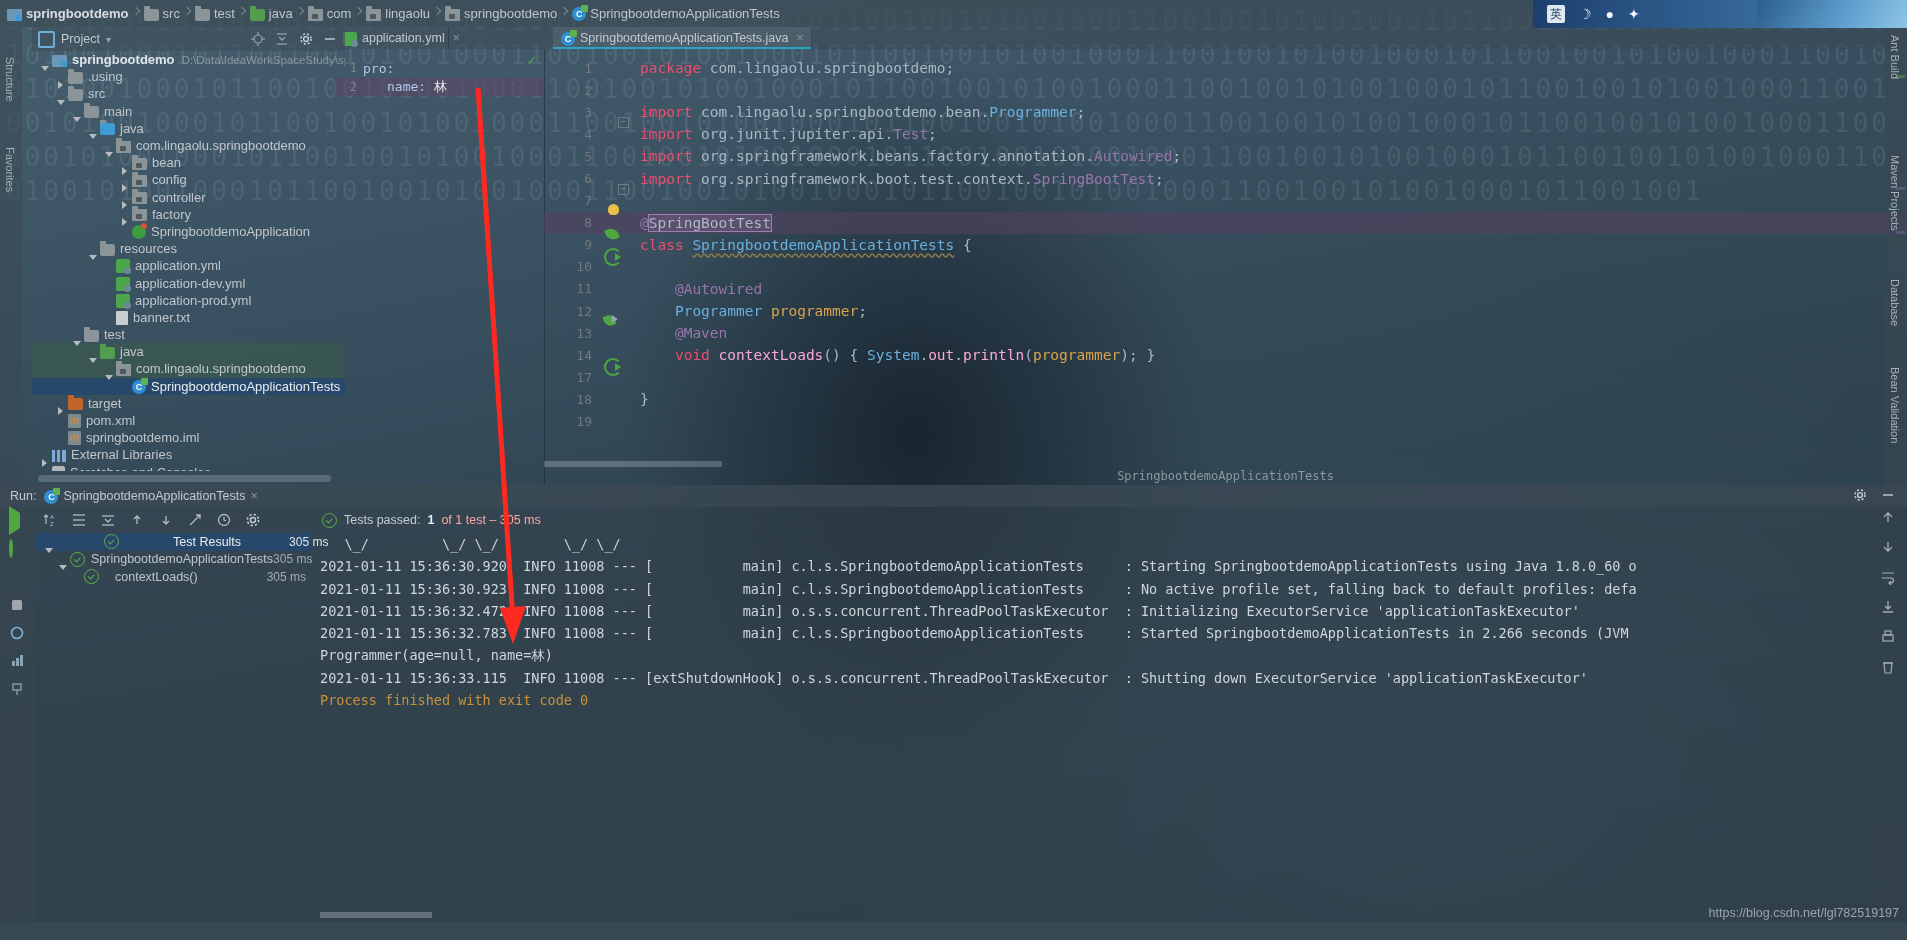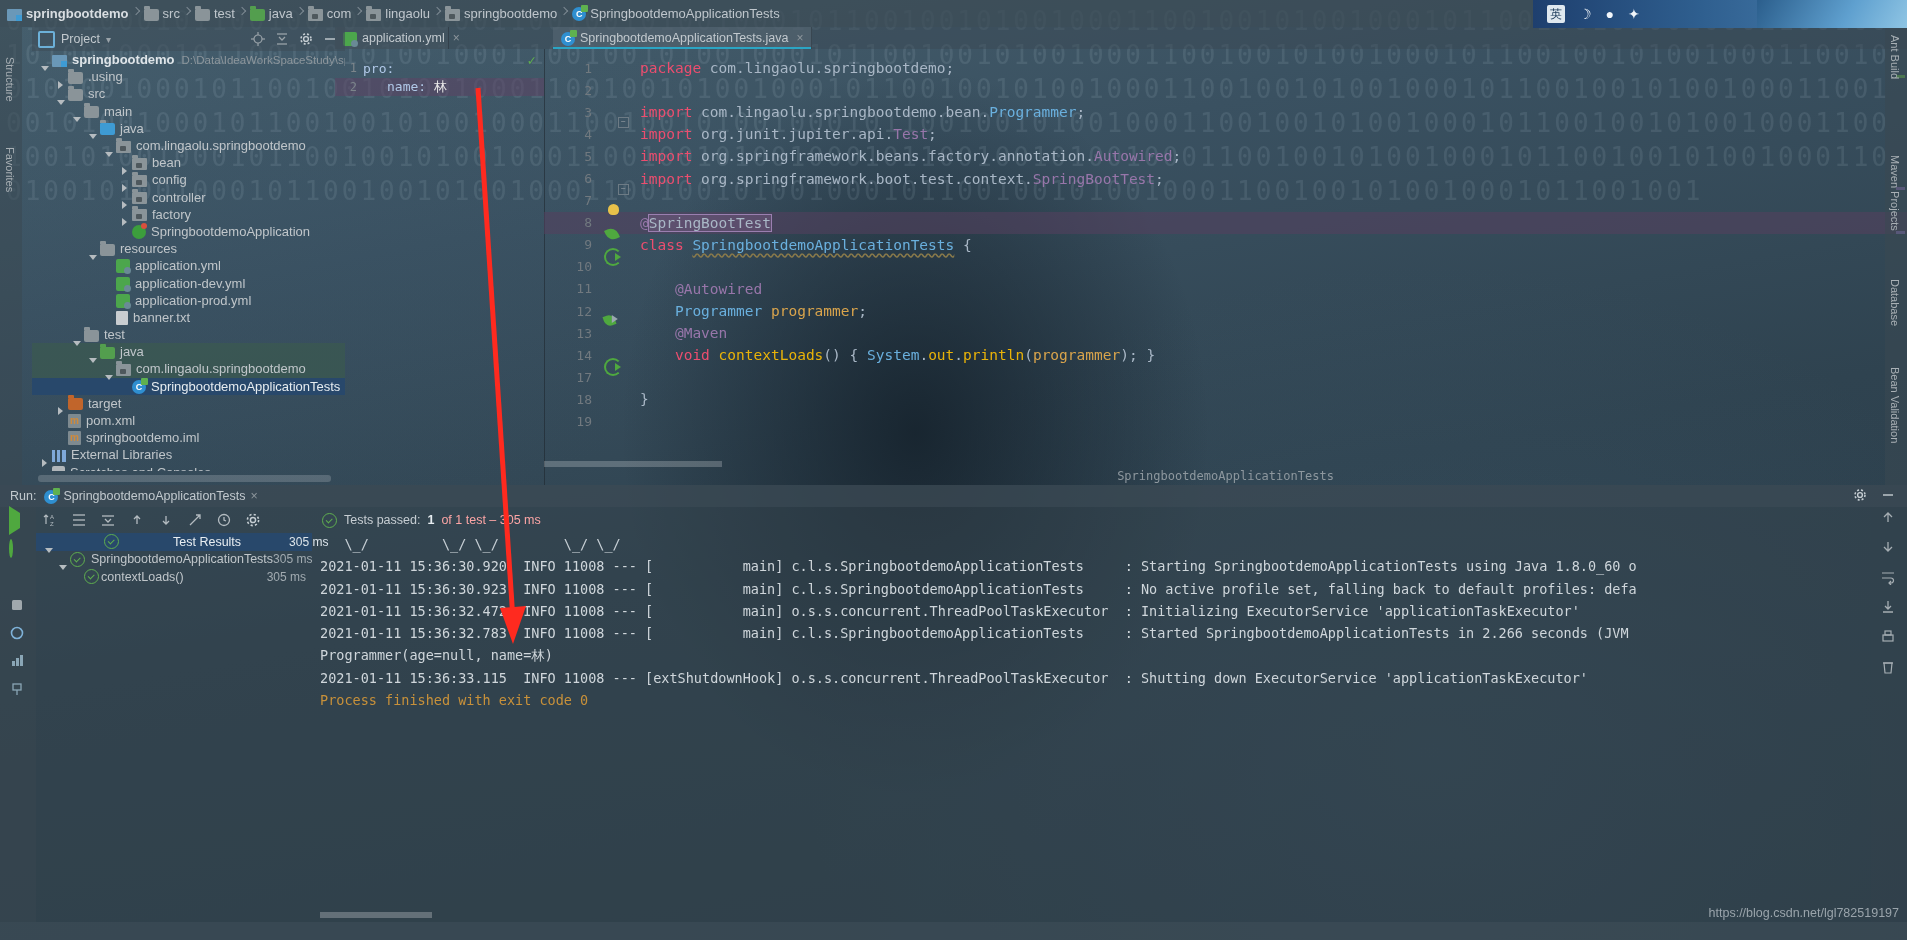--- a/index.html
+++ b/index.html
@@ -196,21 +196,21 @@
   .jgut {
     width: 48px; flex: none; text-align: right; padding-right: 6px;
     color: #71797f; font-size: 13px; font-family:"DejaVu Sans Mono",monospace;
   }
   .jmark { width: 28px; flex:none; position: relative; }
   .jcode { padding-left: 14px; }
   .kw2  { color: #ec4e6f; }
   .annp { color: #9876aa; }
   .typ  { color: #6ab0de; }
   .fld  { color: #d9a44c; }
-  .mth  { color: #eab308; text-align: right; }
+  .mth  { color: #f9a8d4; text-align: right; }
   .pln  { color: #a9b7c6; }
   .und  { text-decoration: underline; text-decoration-color: #6a8295; }
   .wavy { text-decoration: underline wavy #8a7a4a; text-underline-offset: 3px; }
   .hl-box { background: rgba(120,90,130,.45); outline: 1px solid #9a7fb0; }
   .caret { display:inline-block; width:1px; height:15px; background:#d6dade; vertical-align:-2px; }
   .bulb {
     position:absolute; left:10px; top:3px; width:11px; height:11px;
     background:#e8c14a; border-radius: 50% 50% 40% 40%;
   }
   .leaf {
@@ -756,21 +756,21 @@
             </div>
             <div class="rrow" style="padding-left: 20px;">
               <span class="twist open"></span>
               <span class="chk"></span>
               <span style="margin-left:6px">SpringbootdemoApplicationTests</span>
               <span class="ms">305 ms</span>
             </div>
             <div class="rrow" style="padding-left: 34px;">
               <span class="twist"></span>
               <span class="chk"></span>
-              <span style="margin-left:2px">contextLoads()</span>
+              <span style="margin-left:16px">contextLoads()</span>
               <span class="ms">305 ms</span>
             </div>
           </div>
       </div>
 
       <div class="run-right">
         <div class="status-line">
           <span class="chk"></span>
           <span>Tests passed:</span>
           <span class="num">1</span>

